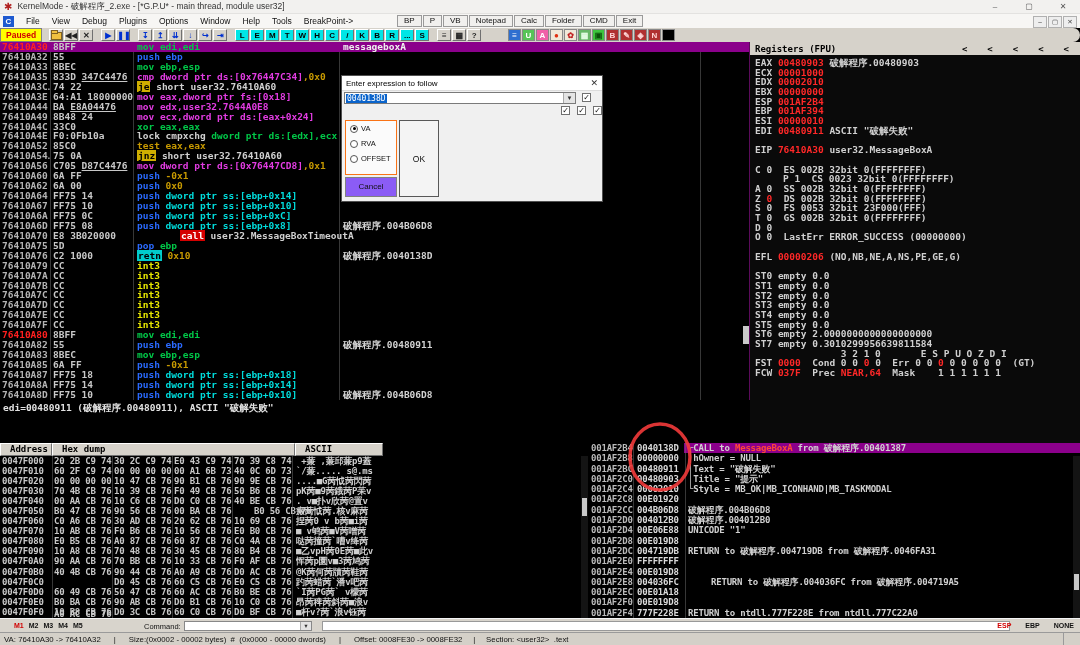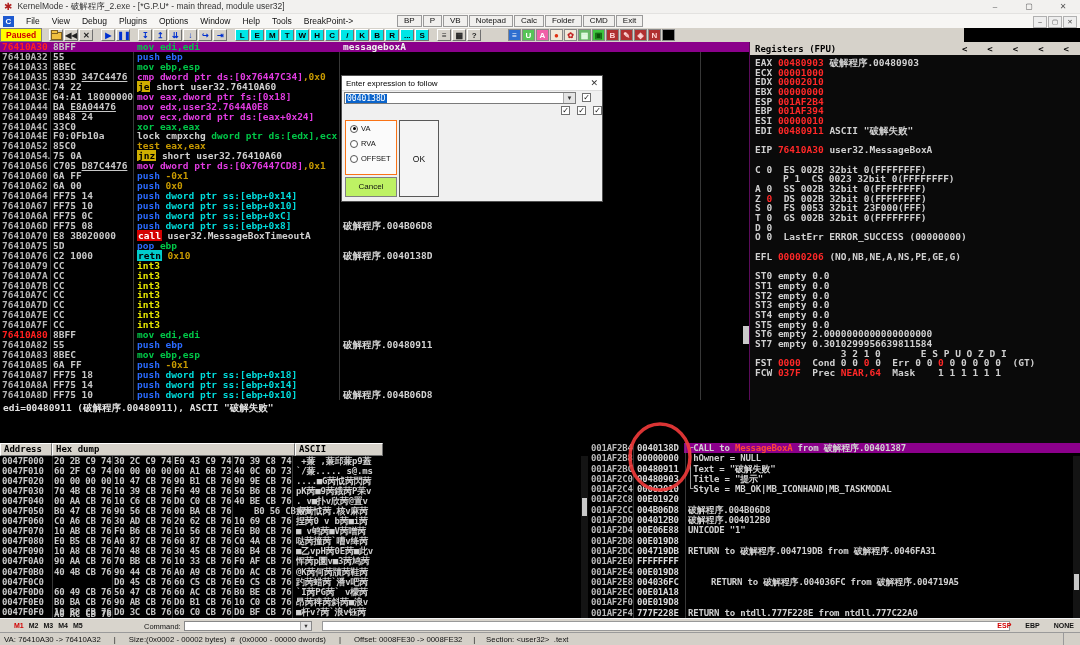--- a/index.html
+++ b/index.html
@@ -16,22 +16,22 @@
            display:flex;align-items:center;font-size:8.5px;color:#111;}
   .c-icon{width:11px;height:11px;background:#1e5ad0;color:#fff;font-weight:bold;font-size:8px;
           text-align:center;line-height:11px;margin:0 6px 0 3px;flex:none;}
   .menu-item{padding:0 6px;}
   .quick-buttons{position:absolute;left:397px;top:1px;display:flex;height:12px;}
   .qbtn{border:1px solid #9a9a9a;background:#f1f0ee;font-size:8px;padding:0 6px;margin-right:1px;
         line-height:10px;color:#111;}
   .mdi-controls{position:absolute;right:3px;top:2px;display:flex;}
   .mdi-btn{width:12px;height:10px;border:1px solid #b0b0b0;background:#eee;font-size:6.5px;
            line-height:9px;text-align:center;margin-left:1px;color:#444;}
-  .toolbar{position:absolute;left:0;top:28px;width:964px;height:14px;background:#d6d2ca;
-           display:flex;align-items:center;}
+  .toolbar{position:absolute;left:0;top:28px;width:1080px;height:14px;background:#d6d2ca;
+           display:flex;align-items:center;border-radius:7px;}
   .paused{background:#ffff00;color:#d00000;font-weight:bold;font-size:8.5px;padding:0 5px;
           height:12px;line-height:12px;border:1px solid #808080;margin-right:7px;flex:none;}
   .tbtn{width:14px;height:12px;background:#d6d2ca;border:1px solid;border-color:#fff #707070 #707070 #fff;
         font-size:8px;text-align:center;line-height:11px;color:#0030d0;font-weight:bold;margin-right:1px;
         flex:none;box-sizing:border-box;overflow:hidden;}
   .tbtn.dark{color:#222;}
   .tbtn.cy{background:#00e6e6;color:#000;}
   .tb-gap{width:7px;flex:none;}
   .folder-icon{display:inline-block;width:9px;height:6px;background:#f0c040;border:1px solid #806020;
                position:relative;margin-top:2px;}
@@ -53,37 +53,37 @@
   .d-addr.sel,.d-addr.red{color:#ff2020;}
   .d-mark{left:46px;color:#9a9a9a;}
   .d-bytes{left:53px;color:#c8c8c8;}
   .d-text{left:137px;}
   .d-cm{left:343px;color:#d2d2d2;}
   .uline{text-decoration:underline;}
   .vline{position:absolute;top:0;width:1px;background:#6e6e6e;opacity:.5;}
   .cw{color:#d0d0d0}.cg{color:#00c848}.cb{color:#2a6aff}.cc2{color:#00dcdc}.cm2{color:#e23ce2}
   .co{color:#c89a00}.cy2{color:#e6e600}.cr{color:#ff2828}
   .chj{background:#cfae00;color:#000;padding:0 1px;}
-  .chc{background:#d40000;color:#fff;padding:0 1px;}
+  .chc{background:#d40000;color:#fff;padding:0 1px;margin-left:43px;}
   .chr{background:#00cccc;color:#000;padding:0 1px;}
   .info-line{position:absolute;left:0;top:360px;width:750px;height:13px;
              font:bold 9.5px "DejaVu Sans Mono",monospace;color:#e2e2e2;padding-left:3px;white-space:pre;}
   .cm-scroll{position:absolute;left:743px;top:284px;width:6px;height:18px;background:#c9c9c9;}
   
   .registers{position:absolute;left:750px;top:0;width:330px;height:401px;background:#0a0a0a;}
   .reg-header{height:13px;background:#d6d2ca;display:flex;align-items:center;
               font:bold 9px "DejaVu Sans Mono",monospace;color:#000;padding:0 5px;}
   .reg-arrows{margin-left:auto;display:flex;gap:20px;margin-right:6px;}
   .reg-lines{position:absolute;left:5px;top:16px;}
   .rline{height:9.7px;font:bold 9.5px "DejaVu Sans Mono",monospace;line-height:9.8px;white-space:pre;}
   
   .hexdump{position:absolute;left:0;top:401px;width:588px;height:175px;background:#000;}
   .hex-header{height:13px;display:flex;}
   .hh{background:#d6d2ca;border:1px solid;border-color:#fff #707070 #707070 #fff;
-      font:bold 9px "DejaVu Sans Mono",monospace;color:#000;padding:0 3px;box-sizing:border-box;
+      font:bold 9px "DejaVu Sans Mono",monospace;color:#000;padding:0 9px;box-sizing:border-box;
       line-height:11px;}
   .hrow{position:relative;height:10.06px;font:bold 9px "DejaVu Sans Mono",monospace;
         letter-spacing:-0.2px;line-height:10px;white-space:pre;color:#c8c8c8;}
   .hrow span{position:absolute;top:0;}
   .h-addr{left:2px;}
   .h-ascii{left:296px;width:86px;overflow:hidden;color:#cfcfcf;}
   .hex-scroll{position:absolute;right:0;top:13px;width:7px;height:162px;background:#141414;}
   .hex-thumb{position:absolute;left:1px;top:42px;width:5px;height:18px;background:#c9c9c9;}
   
   .stack{position:absolute;left:588px;top:401px;width:492px;height:175px;background:#000;}
@@ -111,21 +111,21 @@
                    font-size:6px;text-align:center;line-height:10px;color:#333;}
   .chk{position:absolute;width:9px;height:9px;background:#fff;border:1px solid #707070;
        font-size:8px;line-height:8px;text-align:center;color:#111;box-sizing:border-box;}
   .dlg-group{position:absolute;left:3px;top:44px;width:52px;height:55px;background:#fbfbfb;
              border:1px solid #f97316;box-sizing:border-box;}
   .radio-row{display:flex;align-items:center;height:15px;padding-left:4px;font-size:7.5px;gap:3px;color:#111;}
   .radio{width:8px;height:8px;border:1px solid #555;border-radius:50%;background:#fff;
          position:relative;flex:none;box-sizing:border-box;}
   .radio.sel::after{content:"";position:absolute;left:1.5px;top:1.5px;width:3px;height:3px;
          background:#000;border-radius:50%;}
-  .dlg-cancel{position:absolute;left:3px;top:101px;width:52px;height:20px;background:#bef264;
+  .dlg-cancel{position:absolute;left:3px;top:101px;width:52px;height:20px;background:#8b5cf6;
               border:1px solid #808080;font-size:8px;text-align:center;line-height:18px;
               box-sizing:border-box;color:#111;}
   .dlg-ok{position:absolute;left:57px;top:44px;width:40px;height:77px;background:#f4f4f4;
           border:1px solid #585858;font-size:8.5px;display:flex;align-items:center;
           justify-content:center;box-sizing:border-box;color:#111;}
   
   .command-bar{position:absolute;left:0;top:576px;width:1080px;height:14px;background:#d8d4cc;
                border-top:1px solid #f4f4f4;box-sizing:border-box;font-size:7.5px;color:#111;}
   .marks{position:absolute;left:14px;top:2.5px;display:flex;gap:5px;font-weight:bold;font-size:7px;}
   .mark-red{color:#d00000;}

